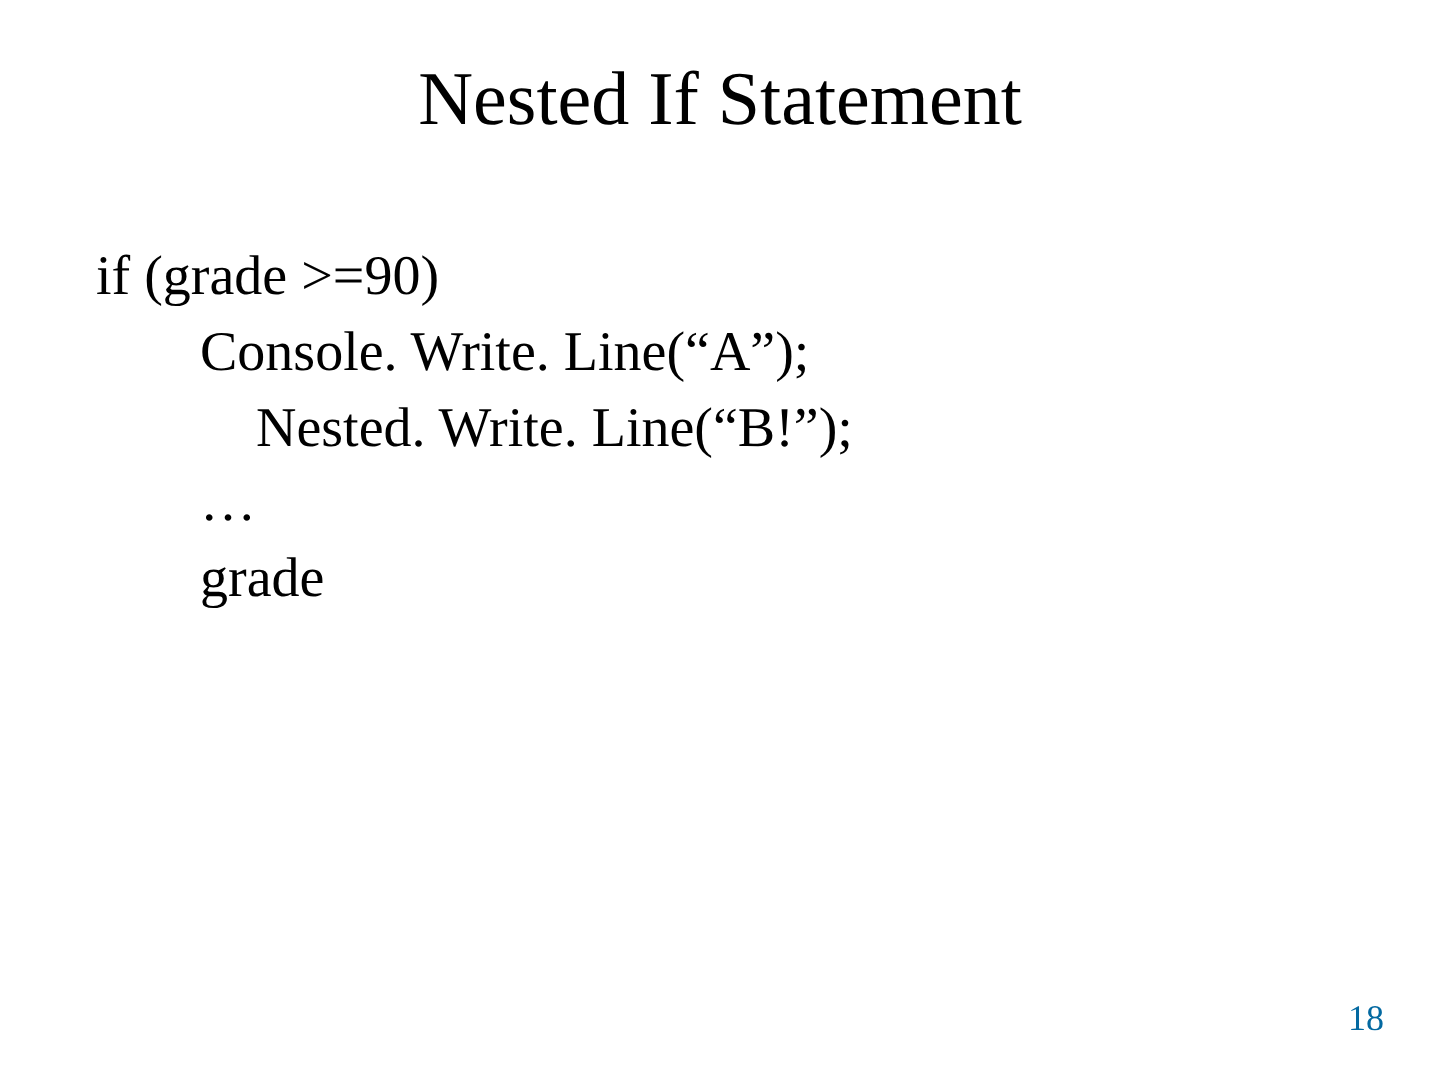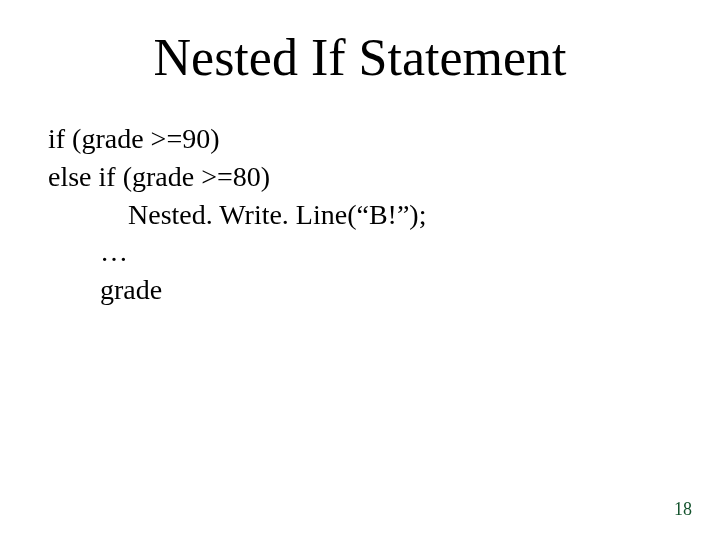--- a/index.html
+++ b/index.html
@@ -18,55 +18,55 @@
     height: 540px;
     position: relative;
     box-sizing: border-box;
   }
   .title {
     position: absolute;
     top: 28px;
     left: 0;
     width: 100%;
     text-align: center;
-    font-size: 52px;
+    font-size: 38px;
     font-weight: 400;
   }
   .body {
     position: absolute;
     top: 120px;
     left: 48px;
     right: 48px;
     font-size: 28px;
     line-height: 1.35;
   }
   .line { white-space: pre; }
   .underline { }
   .indent1 { padding-left: 52px; }
   .indent2 { padding-left: 80px; }
   .pagenum {
     position: absolute;
     bottom: 20px;
     right: 28px;
     font-size: 18px;
-    color: #14532d;
+    color: #0369a1;
     font-family: "Times New Roman", Times, serif;
     text-align: right;
   }
 </style>
 </head>
 <body>
 
 <div class="slide">
 
   <div class="title">Nested If Statement</div>
 
   <div class="body">
     <div class="line"><span class="underline">if</span><span> (grade &gt;=90)</span></div>
-    <div class="line">else if (grade &gt;=80)</div>
+    <div class="line indent1">Console. Write. Line(“A”);</div>
     <div class="line indent2">Nested. Write. Line(“B!”);</div>
     <div class="line indent1">…</div>
     <div class="line indent1">grade</div>
   </div>
 
   <div class="pagenum">18</div>
 
 </div>
 
 </body></html>

